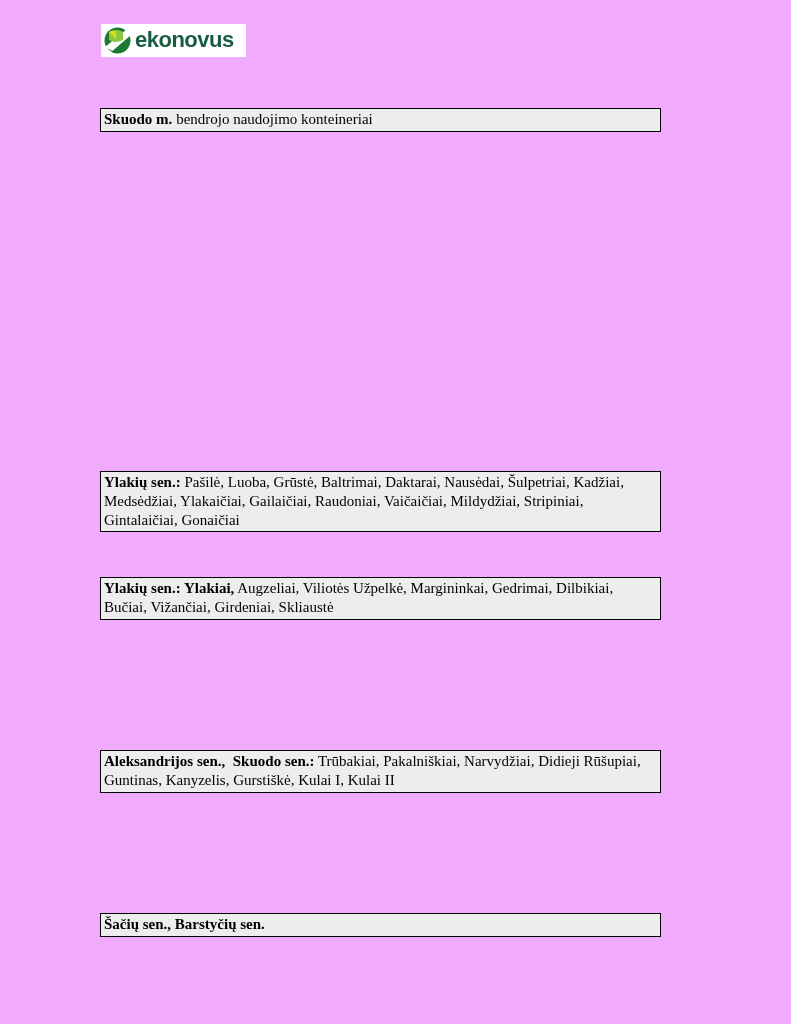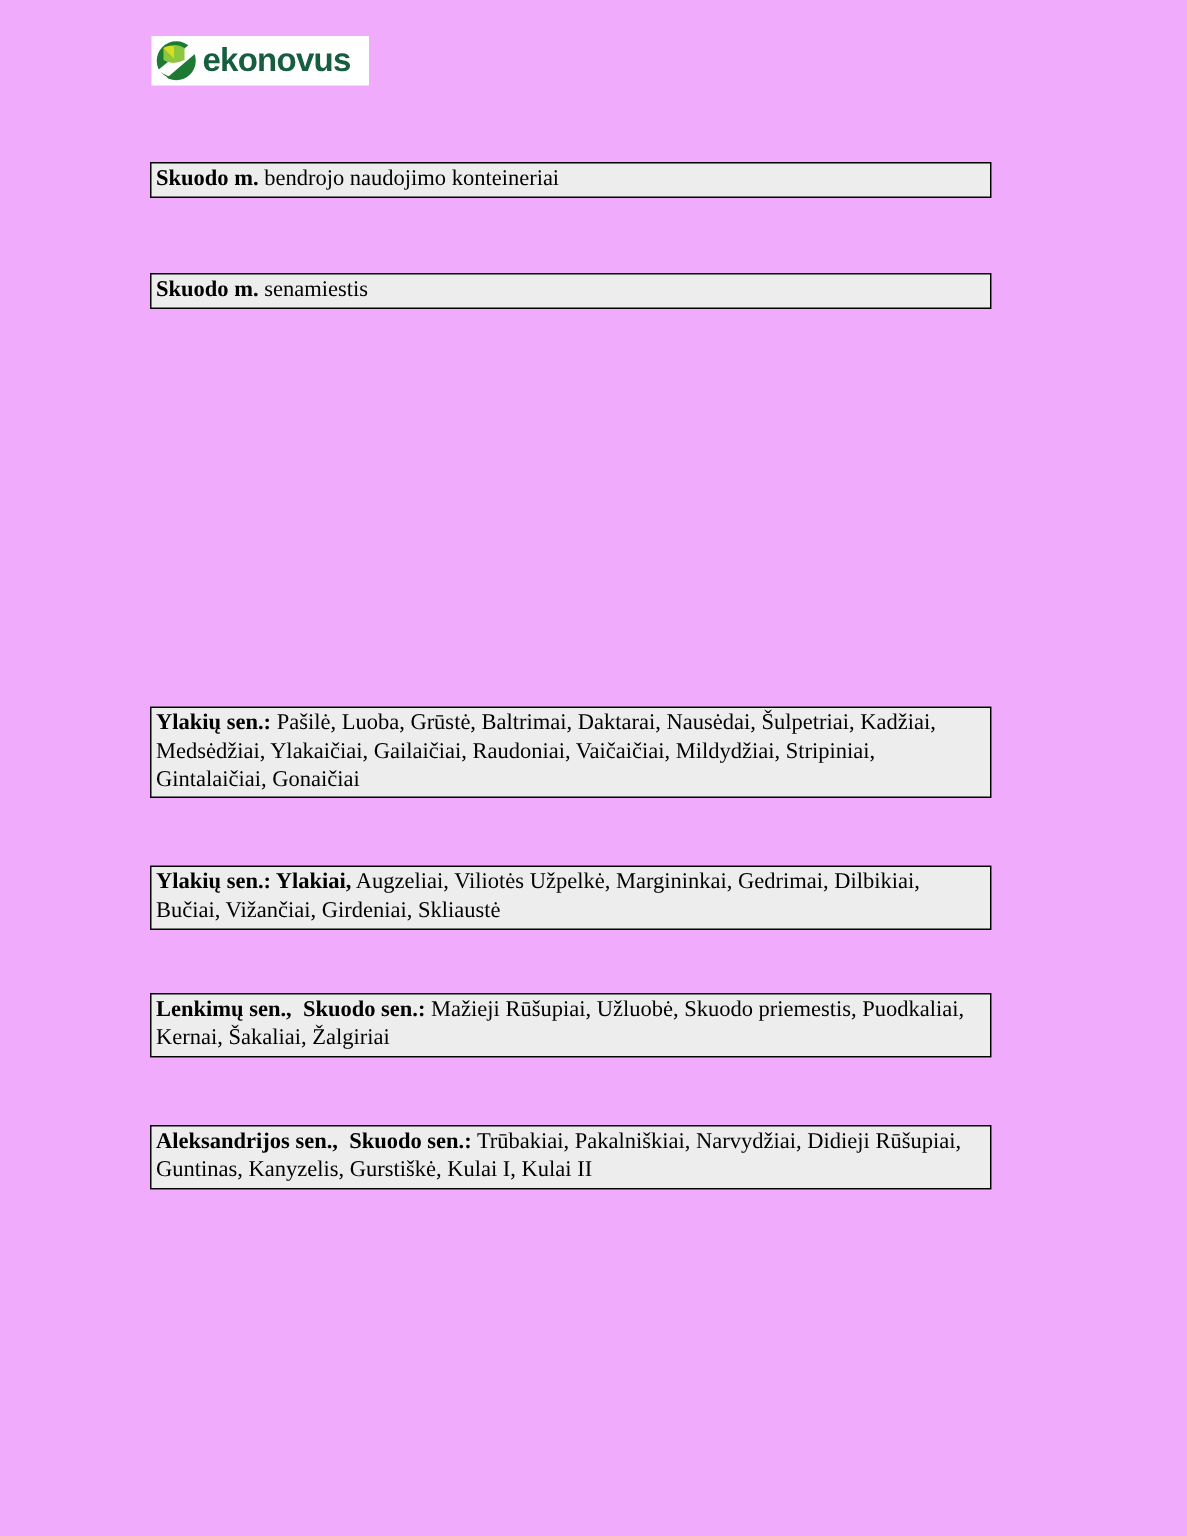--- a/index.html
+++ b/index.html
@@ -71,28 +71,27 @@
       <path d="M 1 20 L 23 2 L 27 8 L 6 26 Z" fill="#ffffff"></path>
       <path d="M 5 5 Q 13 1 19 5 L 19 13 Q 11 17 5 13 Z" fill="#8dc63f"></path>
       <path d="M 5 5 L 12 12 L 12 4 Q 8 3 5 5 Z" fill="#d7df23"></path>
       <path d="M 3 21 Q 13 28 23 21 Q 18 26 13 26 Q 8 26 3 21 Z" fill="#1e7a33"></path>
     </svg>
     <span class="logo-text" style="color:#175d40">ekonovus</span>
   </div>
 
   <div class="row" style="top:108px;height:24px"><b>Skuodo m.</b><span> bendrojo naudojimo konteineriai</span></div>
 
-  <div class="row" style="top:182px;height:24px"><b>Skuodo m.</b><span> senamiestis</span></div>
 
 
 
 
   <div class="row" style="top:577px;height:43px"><b>Ylakių sen.: Ylakiai,</b><span> Augzeliai, Viliotės Užpelkė, Margininkai, Gedrimai, Dilbikiai, Bučiai, Vižančiai, Girdeniai, Skliaustė</span></div>
 
   <div class="row" style="top:471px;height:61px"><b>Ylakių sen.:</b><span> Pašilė, Luoba, Grūstė, Baltrimai, Daktarai, Nausėdai, Šulpetriai, Kadžiai, Medsėdžiai, Ylakaičiai, Gailaičiai, Raudoniai, Vaičaičiai, Mildydžiai, Stripiniai, Gintalaičiai, Gonaičiai</span></div>
 
-  <div class="row" style="top:662px;height:43px"><b>Lenkimų sen.,  Skuodo sen.:</b><span> Mažieji Rūšupiai, Užluobė, Skuodo priemestis, Puodkaliai, Kernai, Šakaliai, Žalgiriai</span></div>
 
   <div class="row" style="top:750px;height:43px"><b>Aleksandrijos sen.,  Skuodo sen.:</b><span> Trūbakiai, Pakalniškiai, Narvydžiai, Didieji Rūšupiai, Guntinas, Kanyzelis, Gurstiškė, Kulai I, Kulai II</span></div>
 
 
+  <div class="row" style="top:913px;height:24px"><b>Šačių sen., Barstyčių sen.</b><span></span></div>
 
 </div>
 
 </body></html>

